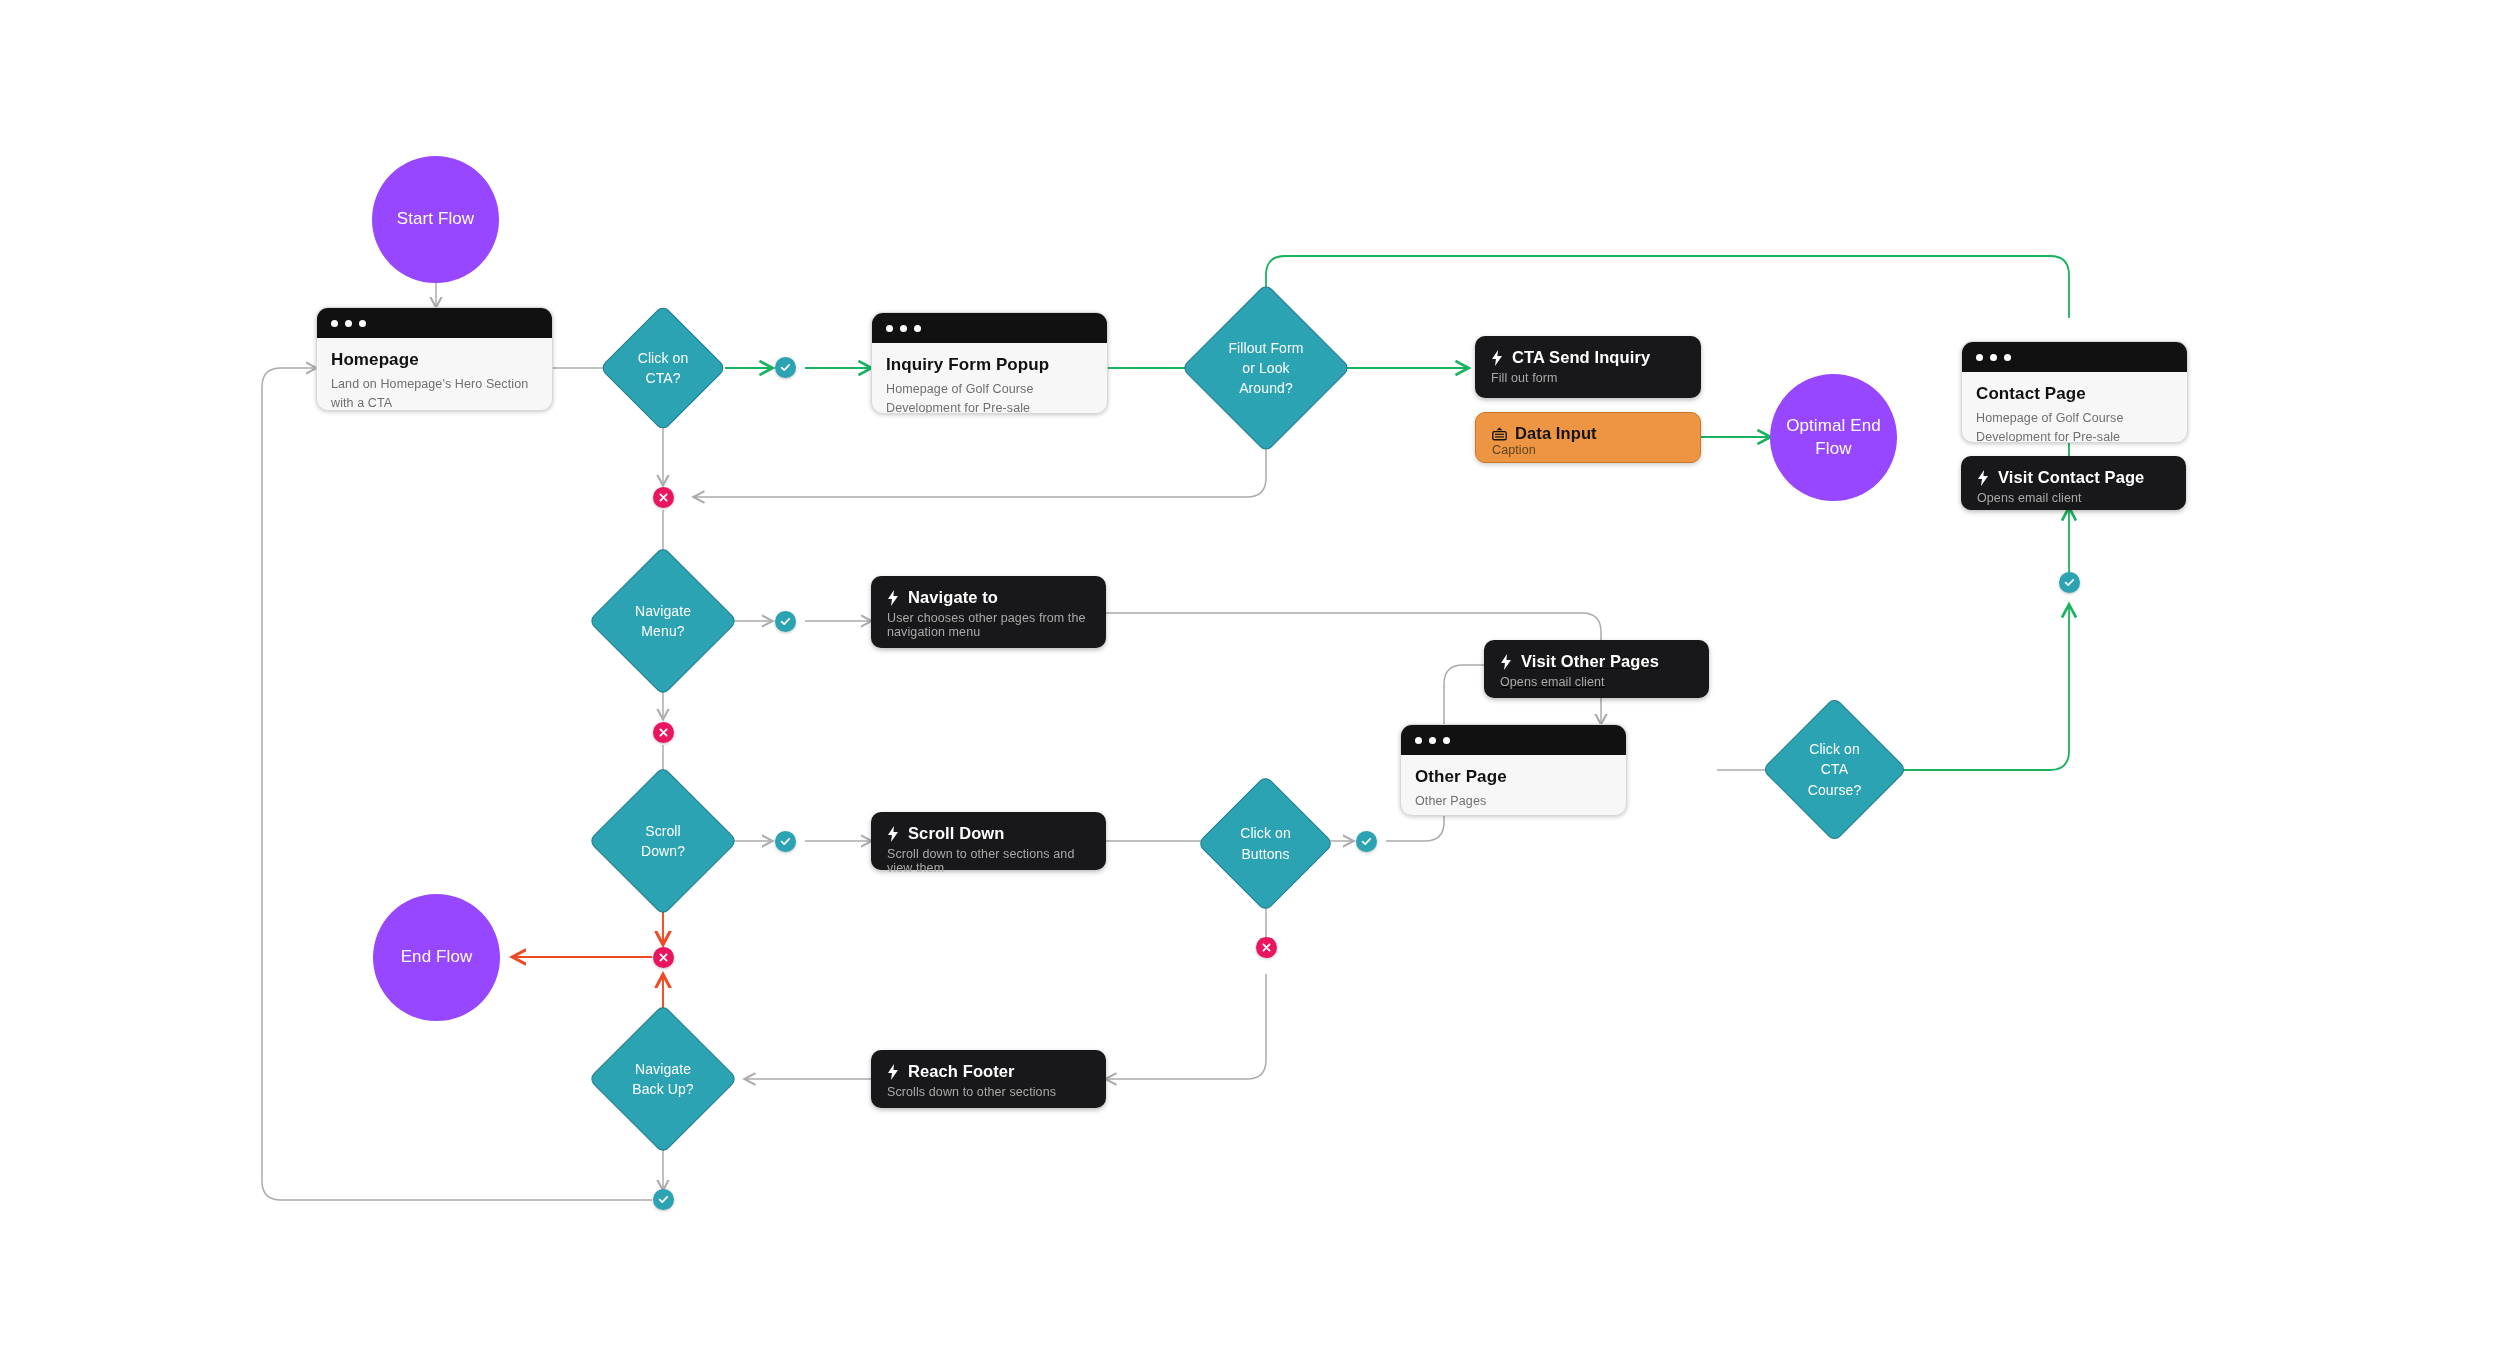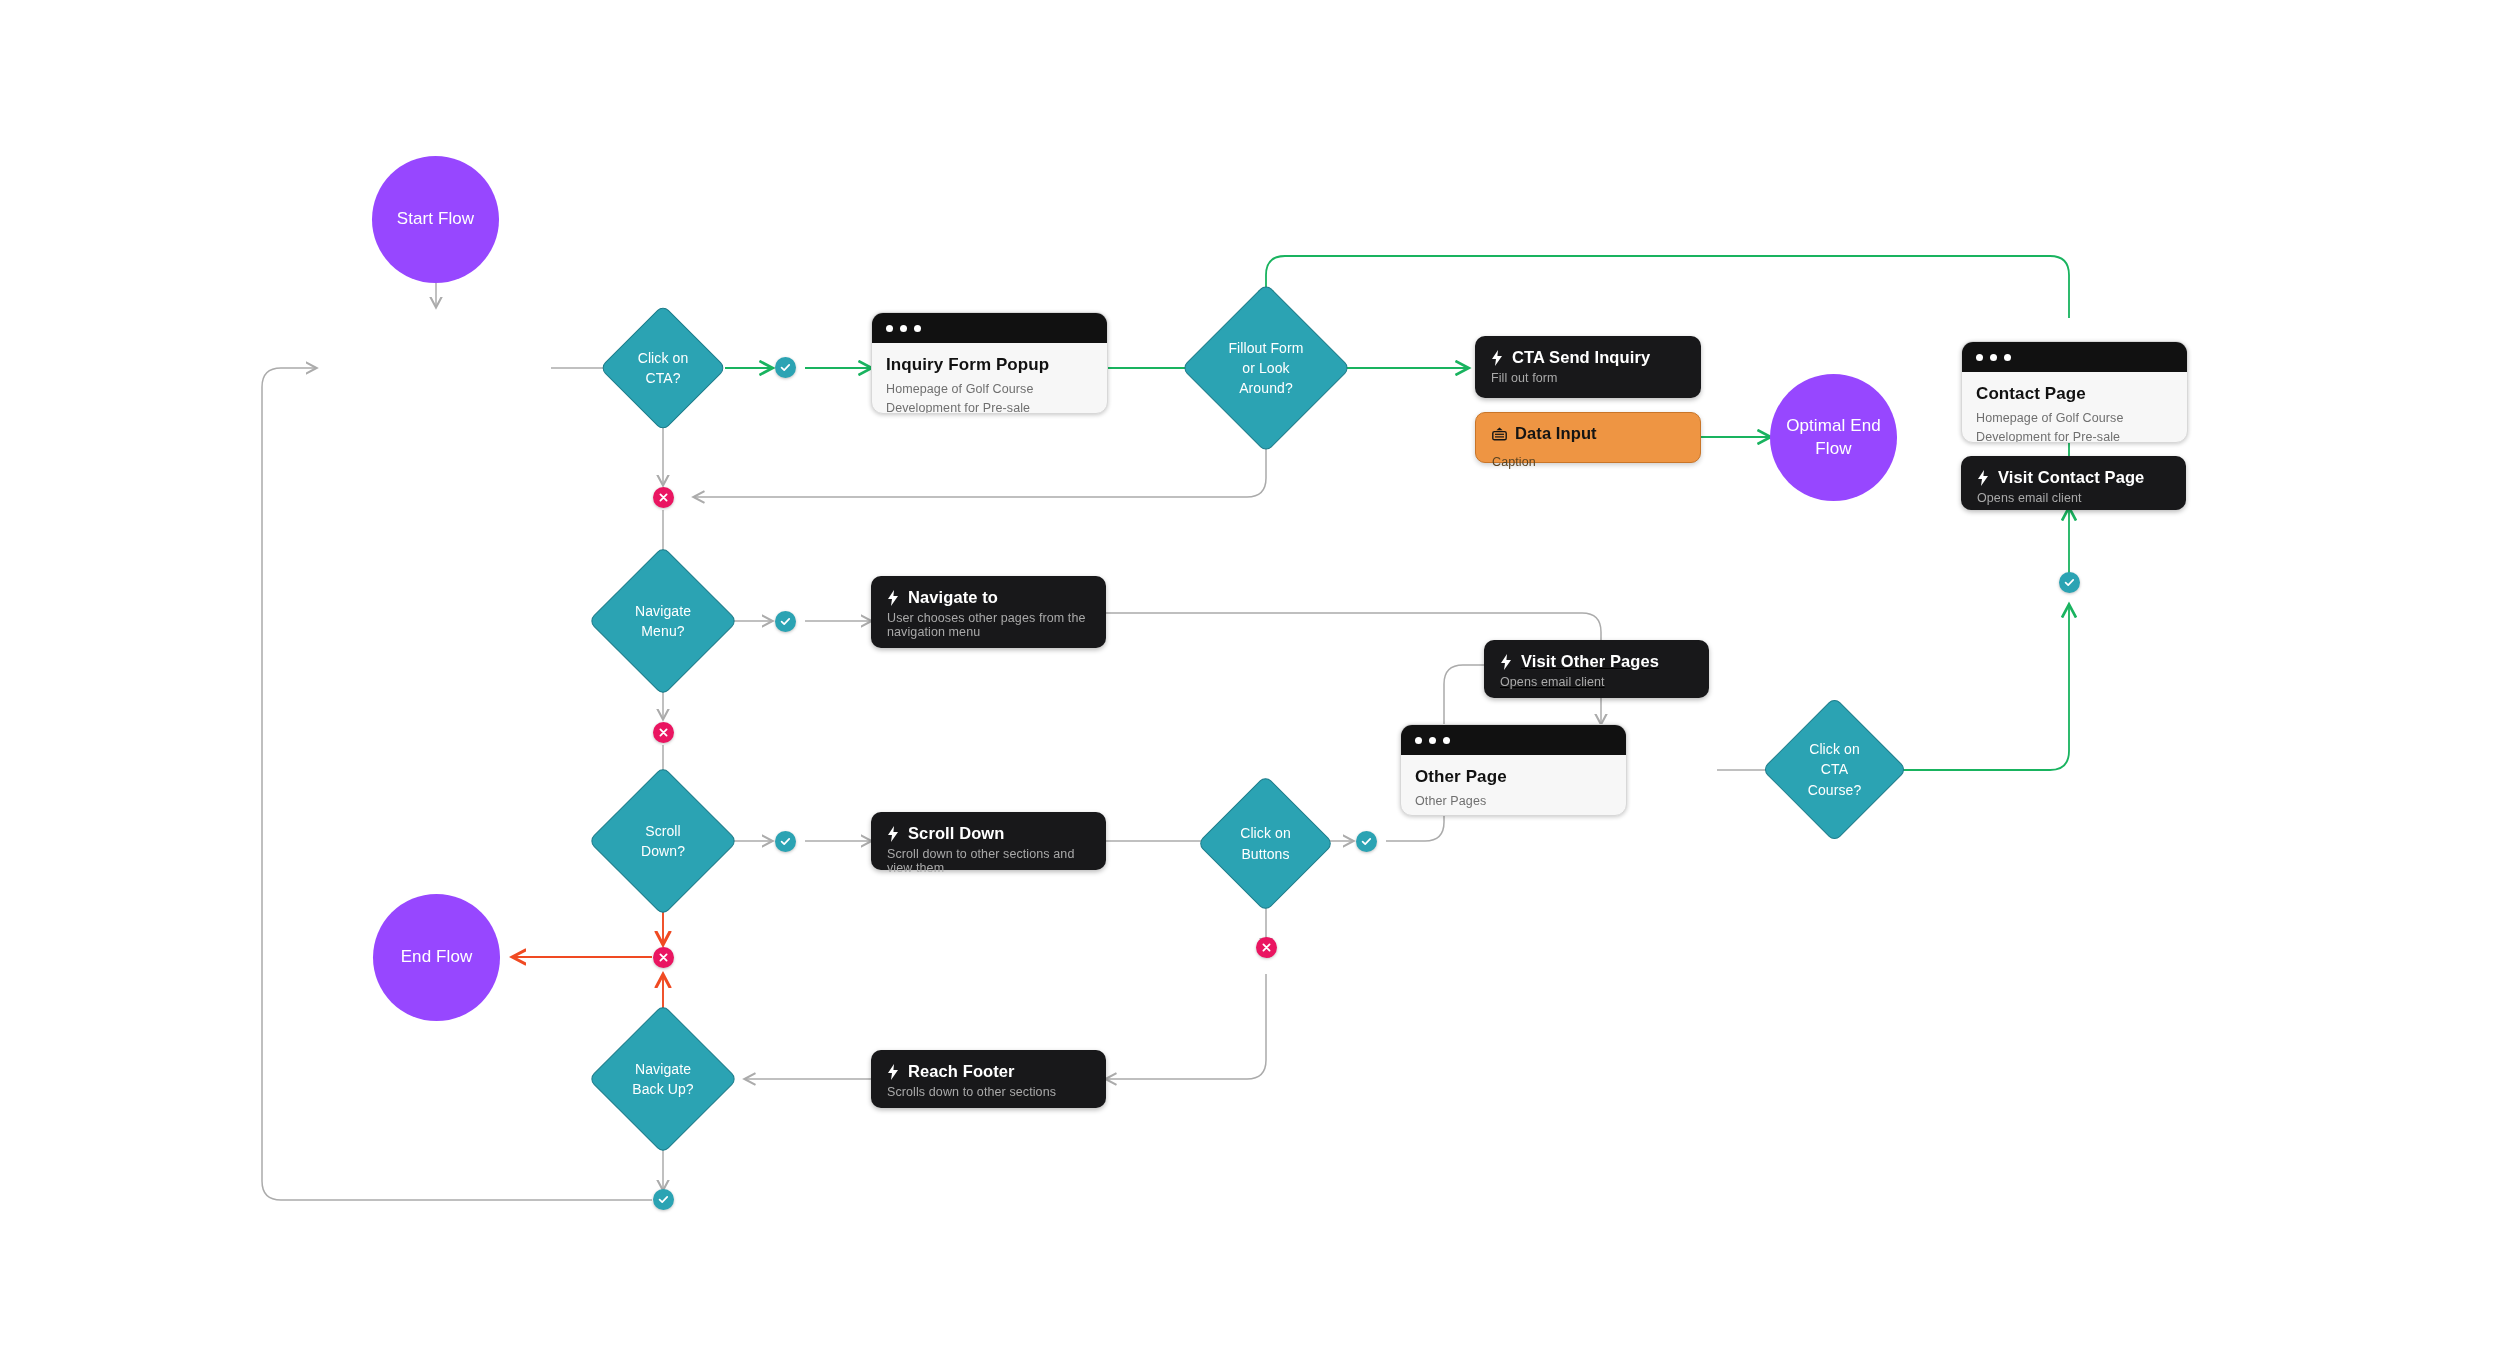--- a/index.html
+++ b/index.html
@@ -35,21 +35,21 @@
   .act .hd{display:flex;align-items:center;gap:9px;}
   .act .t{font-size:16.5px;font-weight:700;color:#ffffff;letter-spacing:.1px;}
   .act .s{font-size:12.5px;color:#a9a9a9;margin-top:4px;letter-spacing:.1px;}
   .bolt{width:12px;height:16px;flex:none;}
 
   
   .data{position:absolute;border-radius:10px;background:#EE9543;border:1.5px solid #c97528;
         box-shadow:0 2px 5px rgba(0,0,0,.2);padding:11px 16px 12px 16px;box-sizing:border-box;}
   .data .hd{display:flex;align-items:center;gap:8px;}
   .data .t{font-size:16.5px;font-weight:700;color:#141414;letter-spacing:.1px;}
-  .data .s{font-size:12.5px;color:#5c4422;margin-top:12px;letter-spacing:.1px;}
+  .data .s{font-size:12.5px;color:#5c4422;margin-top:0;letter-spacing:.1px;}
   .kbd{width:15px;height:14px;flex:none;}
 
   
   .badge{position:absolute;width:21px;height:21px;border-radius:50%;display:flex;align-items:center;
          justify-content:center;box-shadow:0 1px 3px rgba(0,0,0,.25);}
   .badge.yes{background:#2BA3B3;}
   .badge.no{background:#EA1561;}
   .badge svg{display:block;}
 </style>
 </head>
@@ -148,20 +148,31 @@
     <span style="display:block;">
       <span>Optimal End</span><br>
       <span>Flow</span>
     </span>
   </div>
 
   <div class="term" style="left:373px;top:894px;width:127px;height:127px;">
     <span>End Flow</span>
   </div>
 
+  <div class="win" style="left:316px;top:307px;width:235px;height:102px;">
+    <div class="bar">
+      <i></i>
+      <i></i>
+      <i></i>
+    </div>
+    <div class="body">
+      <div class="t">Homepage</div>
+      <div class="s">Land on Homepage's Hero Section with a CTA</div>
+    </div>
+  </div>
 
   <div class="win" style="left:871px;top:312px;width:235px;height:100px;">
     <div class="bar">
       <i></i>
       <i></i>
       <i></i>
     </div>
     <div class="body">
       <div class="t">Inquiry Form Popup</div>
       <div class="s">Homepage of Golf Course Development for Pre-sale Membership Registration</div>

